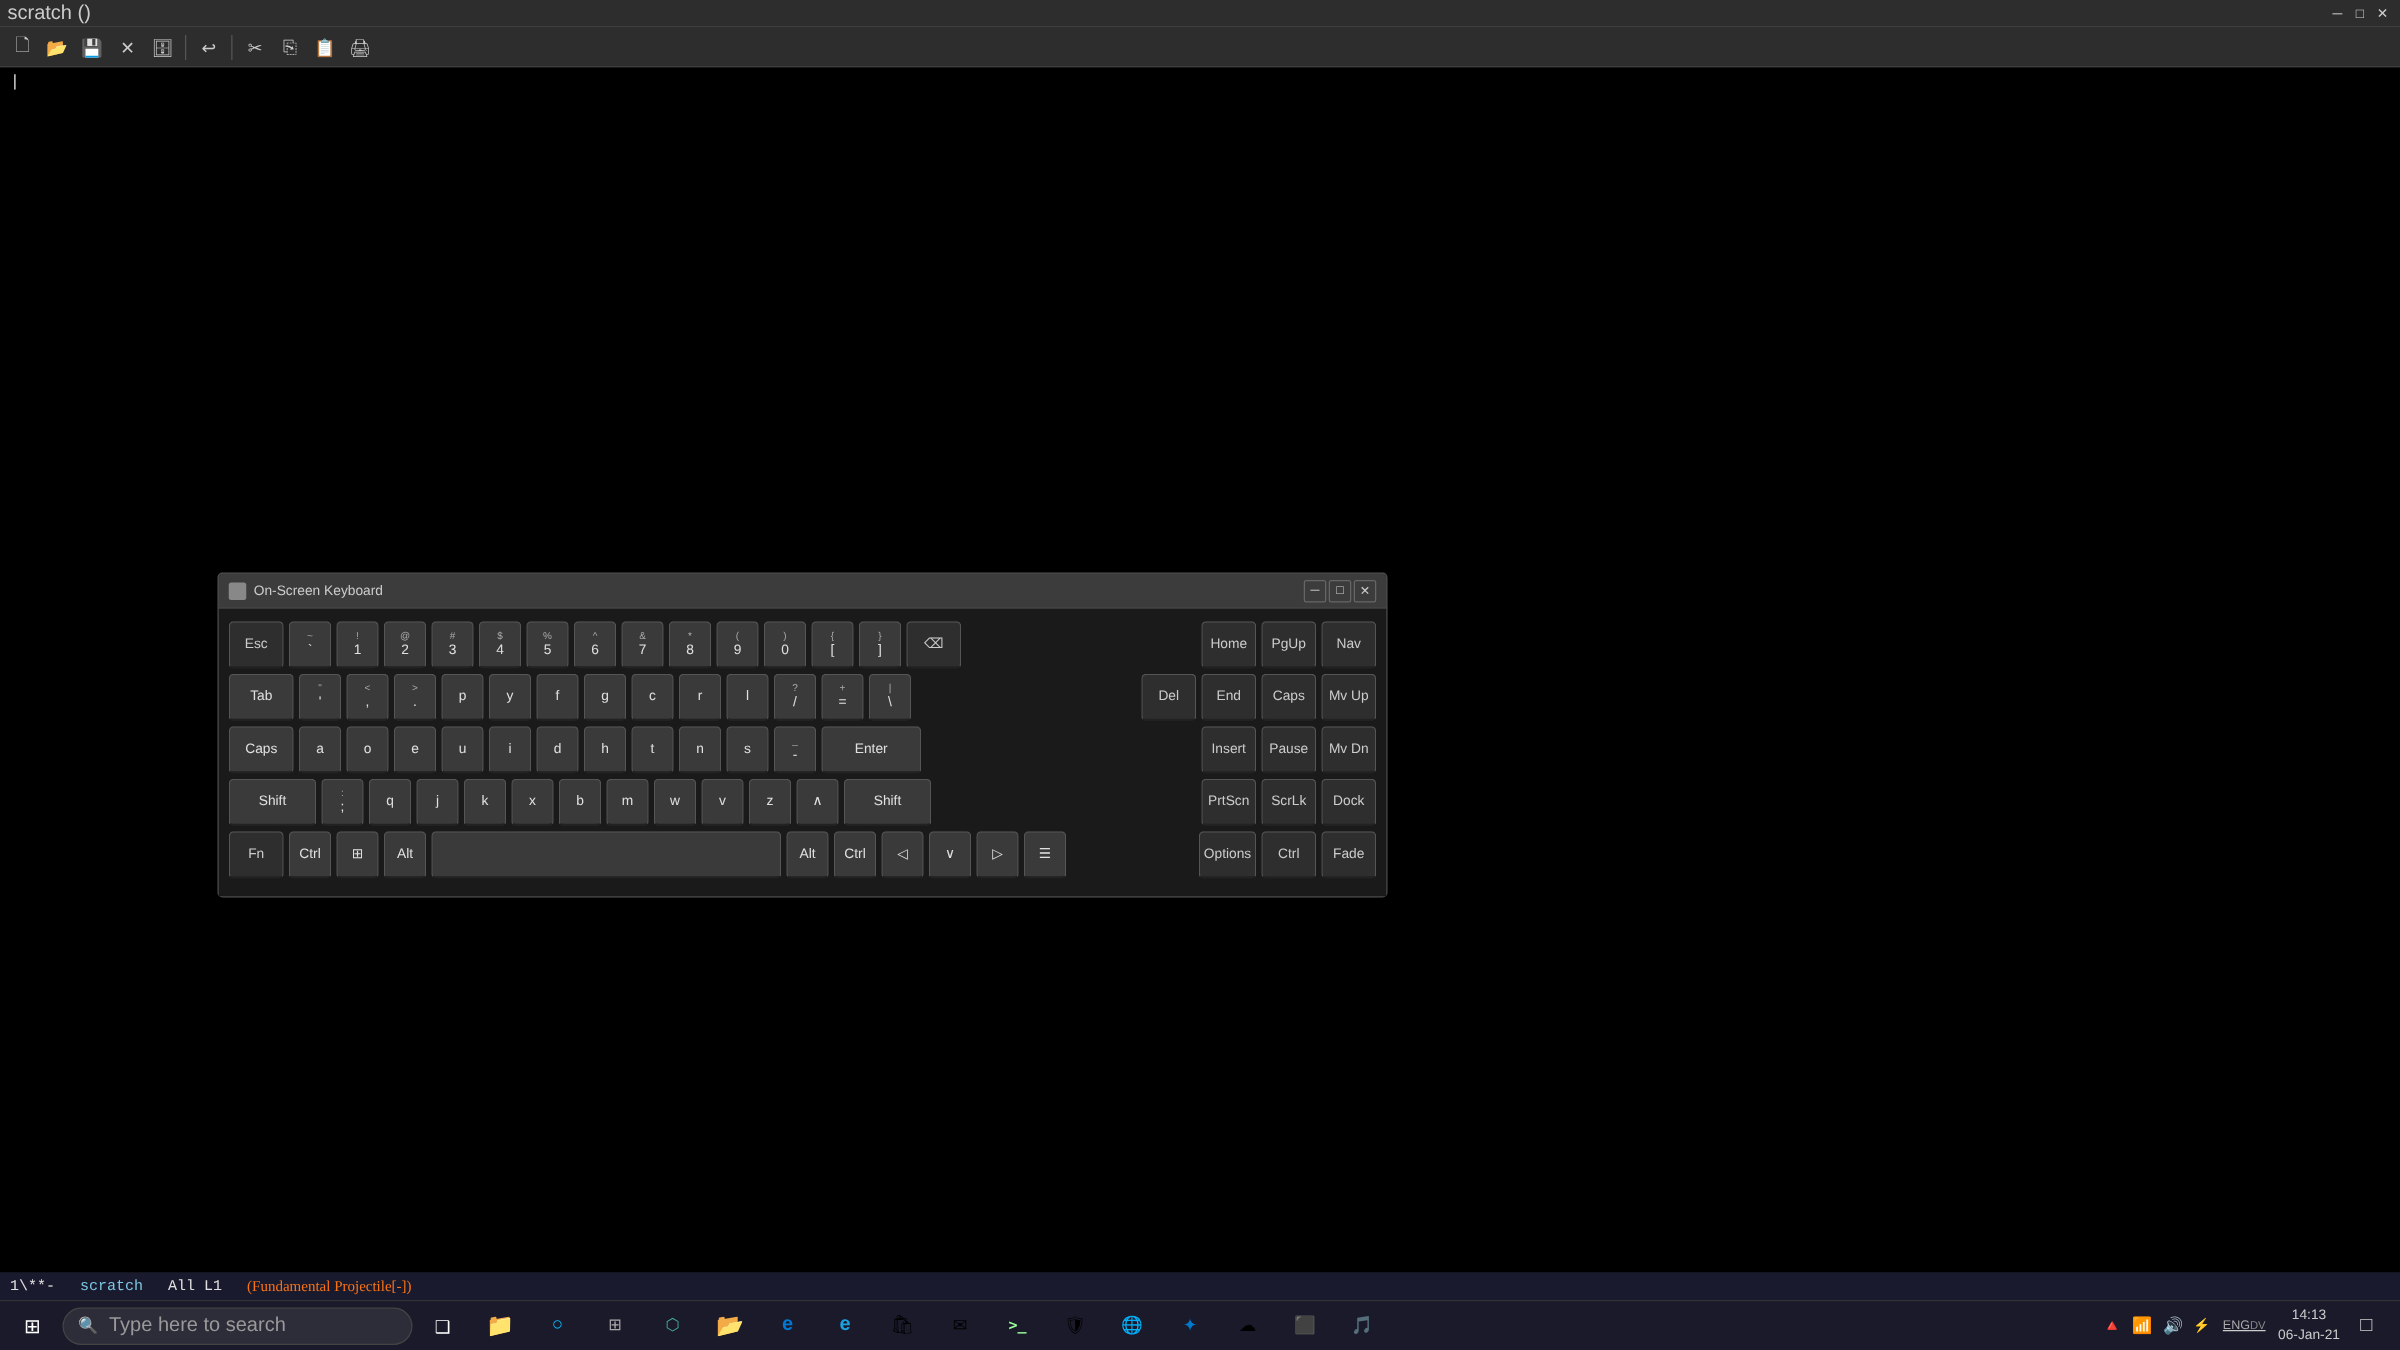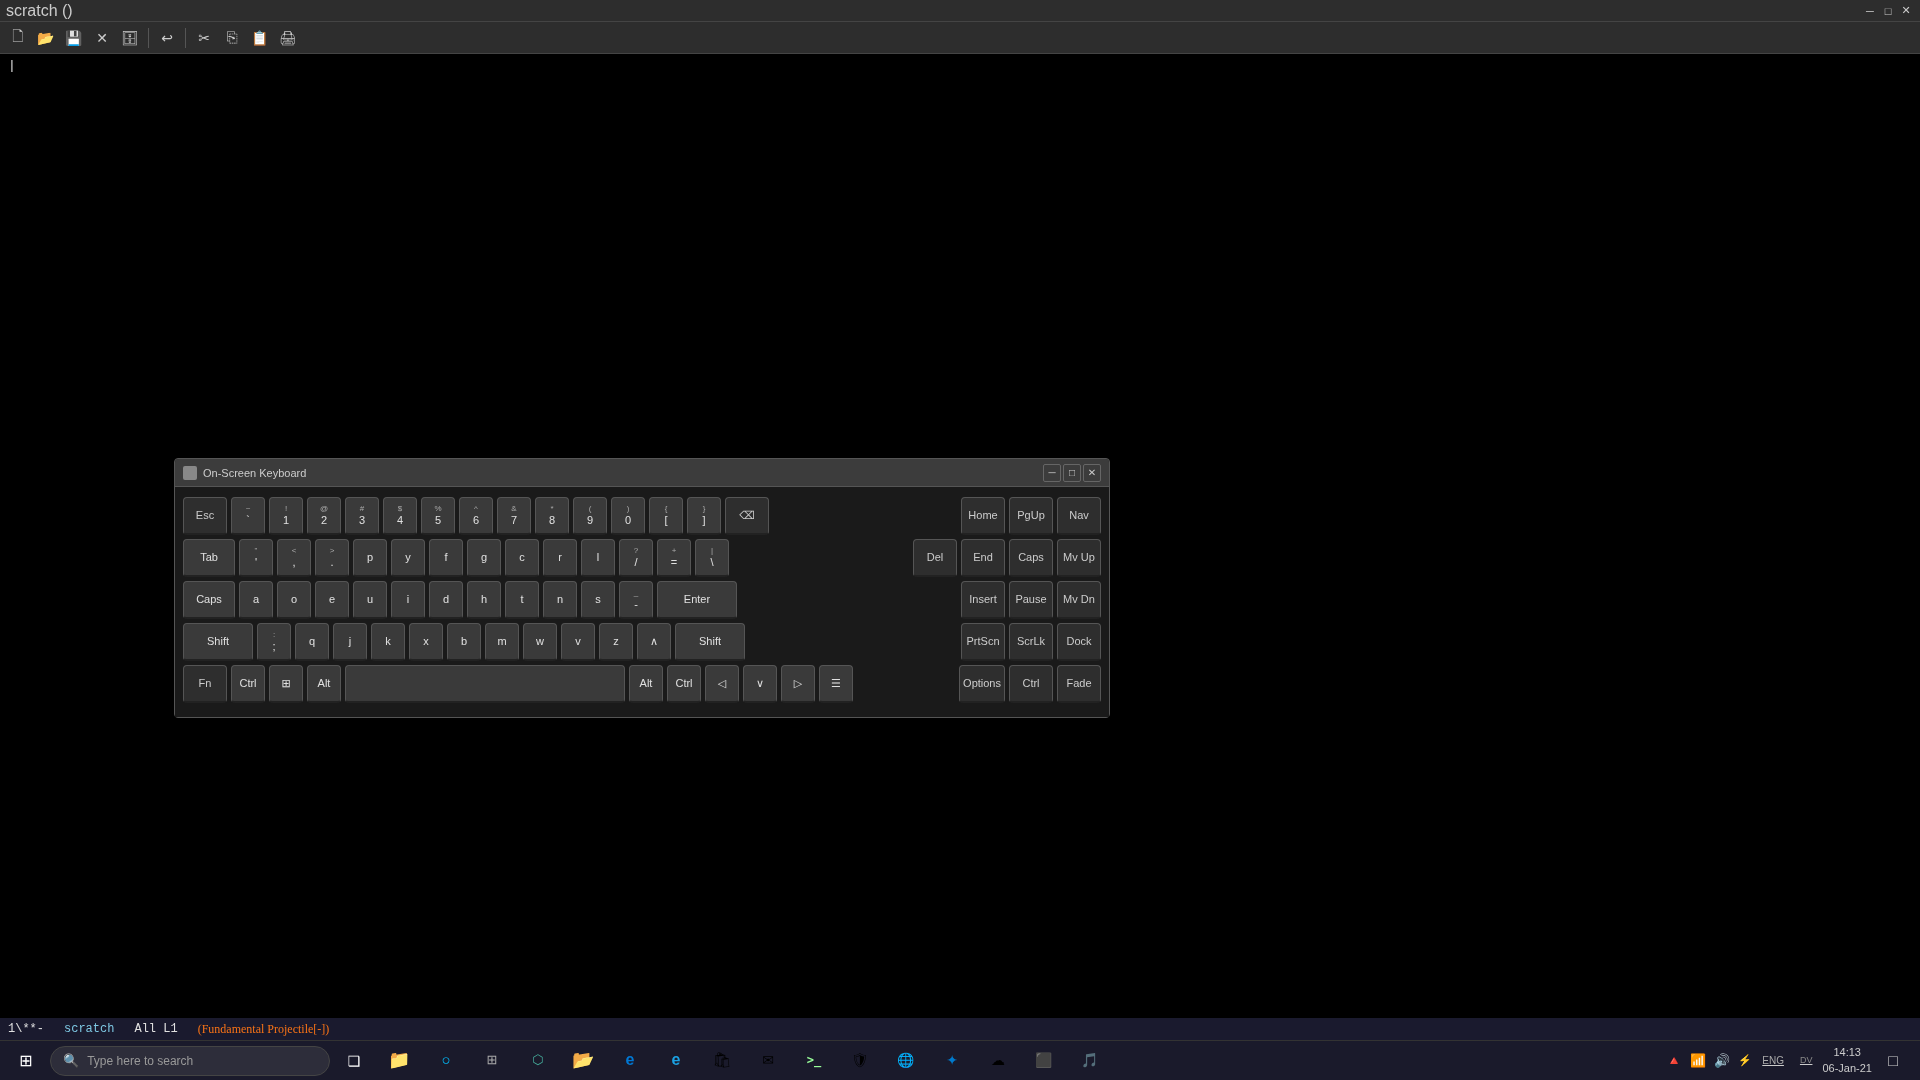--- a/index.html
+++ b/index.html
@@ -231,21 +231,21 @@
       padding: 0 12px;
       gap: 8px;
       cursor: text;
     }
     #search-icon {
       color: #aaa;
       font-size: 13px;
     }
     #search-text {
       color: #999;
-      font-size: 12px;
+      font-size: 16px;
     }
     .taskbar-btn {
       width: 44px;
       height: 40px;
       display: flex;
       align-items: center;
       justify-content: center;
       cursor: pointer;
       color: #fff;
       font-size: 20px;
@@ -682,21 +682,21 @@
 
   <div id="taskbar-right">
     <div id="taskbar-right-items">
       <span class="sys-tray-icon">🔺</span>
       <span class="sys-tray-icon">📶</span>
       <span class="sys-tray-icon">🔊</span>
       <span class="sys-tray-icon" style="font-size:11px; color:#f80;">⚡</span>
     </div>
     <div style="display:flex; flex-direction:row; align-items:flex-start; padding:0 4px; color:#ccc; font-size:11px; cursor:pointer;text-decoration:underline;">
       <span style="font-size:10px; color:#aaa;">ENG</span>
-      <span style="font-size:9px; color:#888;margin-left:16px;">DV</span>
+      <span style="font-size:9px; color:#888;">DV</span>
     </div>
     <div id="clock">
       <span>14:13</span>
       <span>06-Jan-21</span>
     </div>
     <div id="notification-btn">□</div>
   </div>
 </div>
 
 </body></html>

